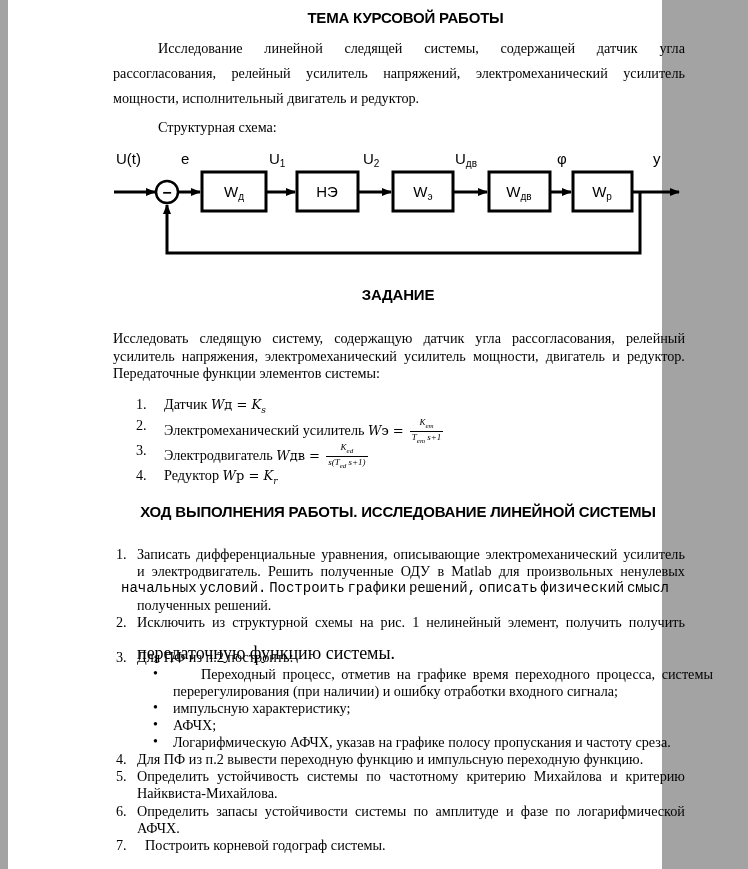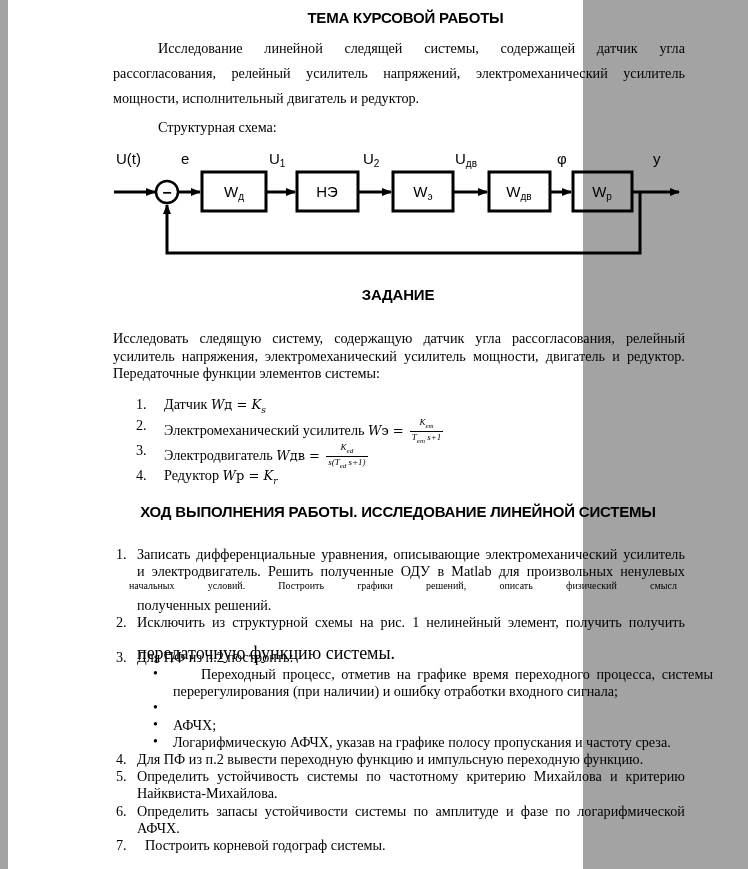--- a/index.html
+++ b/index.html
@@ -4,21 +4,21 @@
 <style>
   html, body { margin: 0; padding: 0; }
   body {
     width: 748px; height: 869px; overflow: hidden;
     background: #a3a3a3;
     position: relative;
     font-family: "Liberation Serif", serif;
     color: #000;
   }
   .page {
-    position: absolute; left: 8px; top: 0; width: 575px; height: 869px;
+    position: absolute; left: 8px; top: 0; width: 654px; height: 869px;
     background: #ffffff;
   }
   .abs { position: absolute; white-space: nowrap; }
   .h-title {
     font-family: "Liberation Sans", sans-serif; font-weight: bold;
     font-size: 15px; letter-spacing: -0.2px;
   }
   .body-text { font-size: 14.2px; }
   .justify-line { display: flex; justify-content: space-between; white-space: nowrap; }
   .list-row { position: absolute; font-size: 14.2px; white-space: nowrap; }
@@ -153,21 +153,21 @@
         <span>электродвигатель.</span>
         <span>Решить</span>
         <span>полученные</span>
         <span>ОДУ</span>
         <span>в</span>
         <span>Matlab</span>
         <span>для</span>
         <span>произвольных</span>
         <span>ненулевых</span>
       </div>
-      <div class="justify-line" style="position: absolute; left: 20px; top: 34.2px; font-size: 10px; width: 548px;">
+      <div class="justify-line" style="position: absolute; left: 12px; top: 34.2px; font-size: 14px; width: 548px; font-family: Liberation Mono, monospace;">
         <span>начальных</span>
         <span>условий.</span>
         <span>Построить</span>
         <span>графики</span>
         <span>решений,</span>
         <span>описать</span>
         <span>физический</span>
         <span>смысл</span>
       </div>
       <div style="position: absolute; left: 28px; top: 51.3px; font-size: 14.2px; white-space: nowrap;">полученных решений.</div>
@@ -195,20 +195,21 @@
         <span>отметив</span>
         <span>на</span>
         <span>графике</span>
         <span>время</span>
         <span>переходного</span>
         <span>процесса,</span>
         <span>системы</span>
       </div>
       <div style="position: absolute; left: 64px; top: 136.8px; font-size: 14.2px; white-space: nowrap;">перерегулирования (при наличии) и ошибку отработки входного сигнала;</div>
       <div style="position: absolute; left: 44px; top: 153.9px; font-size: 14px;">•</div>
+      <div style="position: absolute; left: 64px; top: 153.9px; font-size: 14.2px; white-space: nowrap;">импульсную характеристику;</div>
       <div style="position: absolute; left: 44px; top: 171px; font-size: 14px;">•</div>
       <div style="position: absolute; left: 64px; top: 171px; font-size: 14.2px; white-space: nowrap;">АФЧХ;</div>
       <div style="position: absolute; left: 44px; top: 188.1px; font-size: 14px;">•</div>
       <div style="position: absolute; left: 64px; top: 188.1px; font-size: 14.2px; white-space: nowrap;">Логарифмическую АФЧХ, указав на графике полосу пропускания и частоту среза.</div>
       <div style="position: absolute; left: 7px; top: 205.2px; font-size: 14.2px;">4.</div>
       <div style="position: absolute; left: 28px; top: 205.2px; font-size: 14.2px; white-space: nowrap;">Для ПФ из п.2 вывести переходную функцию и импульсную переходную функцию.</div>
       <div style="position: absolute; left: 7px; top: 222.3px; font-size: 14.2px;">5.</div>
       <div class="justify-line" style="position: absolute; left: 28px; top: 222.3px; font-size: 14.2px; width: 548px;">
         <span>Определить</span>
         <span>устойчивость</span>

